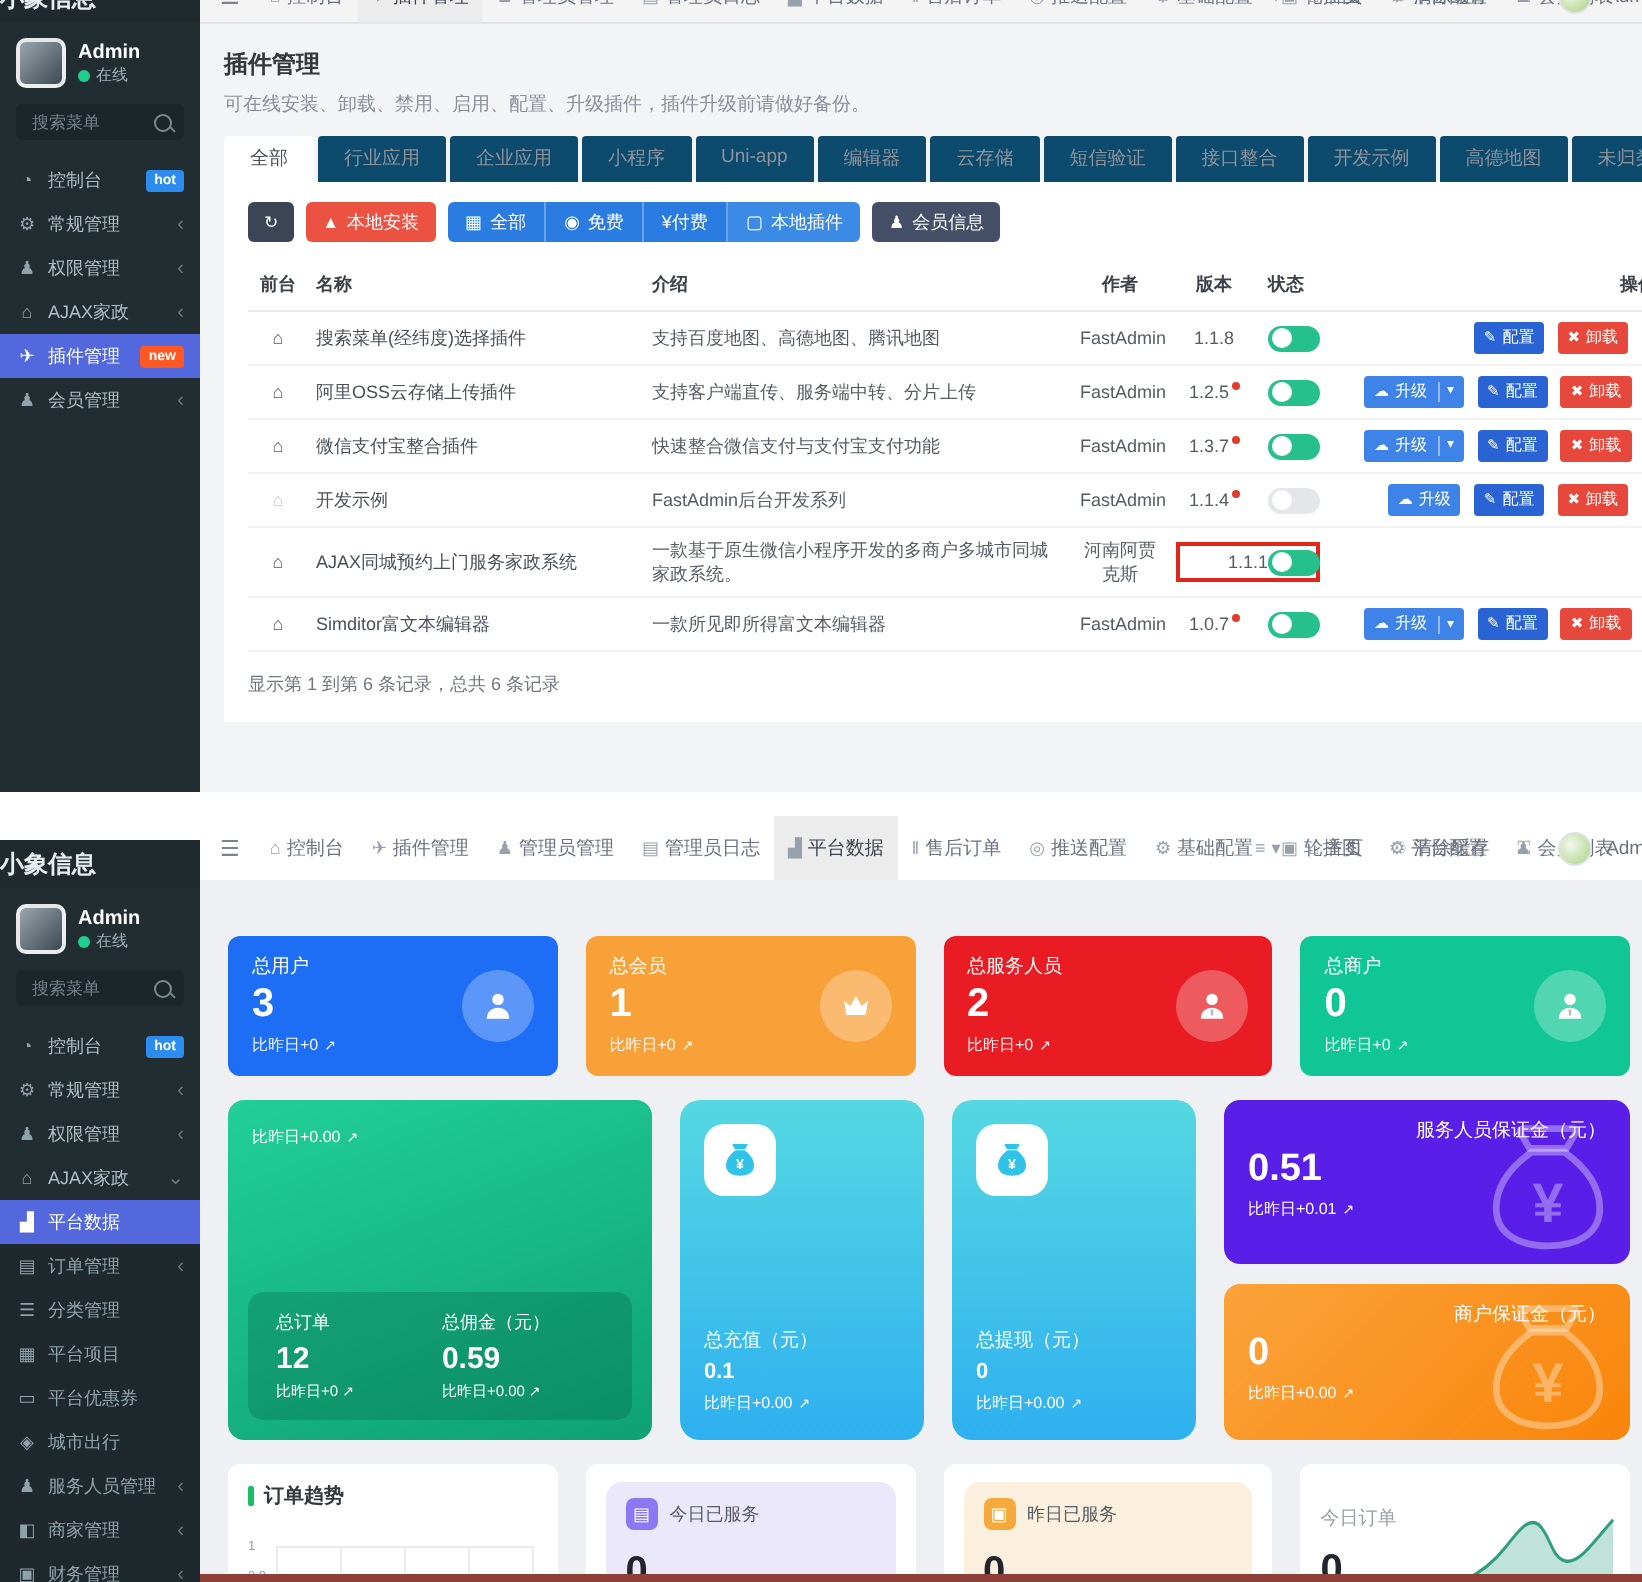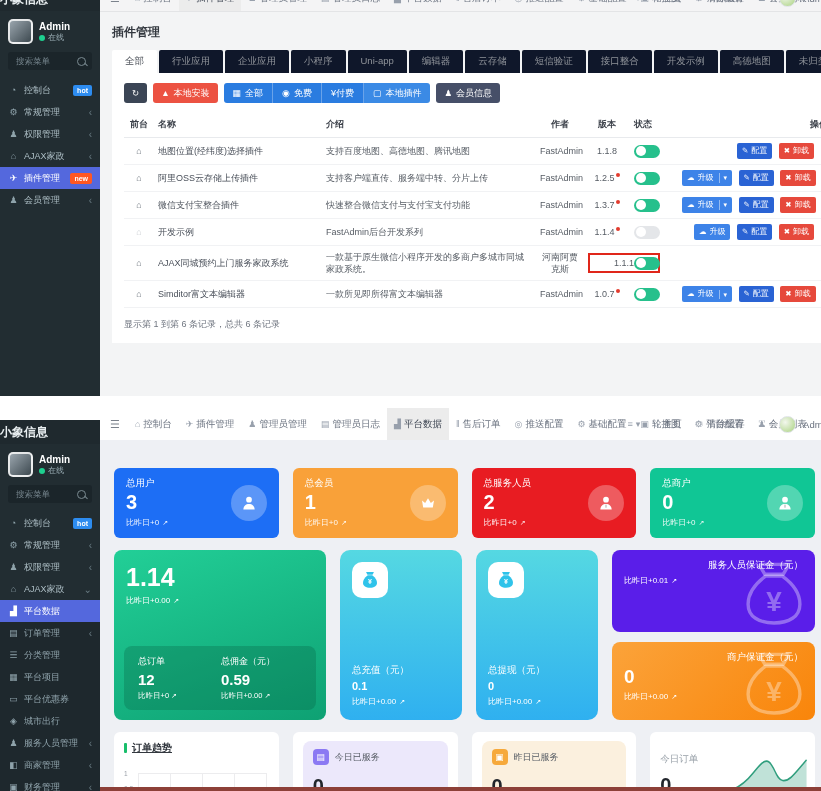--- a/index.html
+++ b/index.html
@@ -43,21 +43,21 @@
   .nav-right{position:absolute;right:-16px;top:0;height:100%;display:flex;align-items:center;}
   .nav-avatar{width:15px;height:15px;border-radius:50%;background:radial-gradient(circle at 35% 35%,#f3f7ee,#a9d27f);flex:none;margin-right:4px;border:1px solid #dfe3e8;}
   .navstrip{position:absolute;left:100px;right:0;top:-15px;height:26px;background:#f4f4f5;border-bottom:1px solid #e3e4e6;display:flex;align-items:center;padding:0 2px;z-index:2;}
   .topnav{position:absolute;left:100px;right:0;top:0;height:32px;background:#fff;display:flex;align-items:center;padding:0 2px;z-index:2;}
 
   
   .pmain{position:absolute;left:100px;right:0;top:11px;bottom:0;padding:13px 0 0 12px;}
   .pg-title{font-size:12px;font-weight:bold;color:#33383f;}
   .pg-sub{font-size:9.5px;color:#8a8f99;margin-top:5px;}
   .tabs{display:flex;gap:2px;margin-top:9px;}
-  .tab{padding:5px 13px;font-size:9.5px;color:#8f9399;background:#0f172a;border-radius:2px 2px 0 0;cursor:pointer;white-space:nowrap;}
+  .tab{padding:5px 13px;font-size:9.5px;color:#8f9399;background:#0c4a6e;border-radius:2px 2px 0 0;cursor:pointer;white-space:nowrap;}
   .tab.active{background:#fff;color:#4a4f57;}
   .panel{background:#fff;width:792px;padding:10px 12px 12px;box-sizing:border-box;position:relative;min-height:214px;}
   .tbar{display:flex;gap:6px;align-items:center;}
   .btn{display:inline-flex;align-items:center;gap:4px;height:20px;padding:0 8px;border-radius:3px;color:#fff;font-size:9px;cursor:pointer;border:none;}
   .btn .bic{font-size:8.5px;}
   .btn-dark{background:#3b4555;}
   .btn-red{background:#ec5242;}
   .btn-navy{background:#464f68;}
   .btngroup{display:flex;height:20px;border-radius:3px;overflow:hidden;}
   .bseg{display:flex;align-items:center;gap:4px;padding:0 9px;background:#2a7ce0;color:#fff;font-size:9px;border-right:1px solid rgba(255,255,255,.3);cursor:pointer;}
@@ -119,21 +119,21 @@
   .rcol{flex:1;display:flex;flex-direction:column;gap:10px;min-width:0;}
   .depcard{position:relative;border-radius:8px;color:#fff;padding:9px 12px;box-sizing:border-box;overflow:hidden;}
   .dep-purple{height:82px;background:#5a1ee9;}
   .dep-orange{height:78px;background:linear-gradient(135deg,#fba33a,#f9850a);}
   .depcard .t{font-size:9.5px;text-align:right;}
   .depcard .v{font-size:19px;font-weight:bold;margin-top:2px;}
   .depcard .d{font-size:8px;margin-top:3px;display:flex;gap:3px;align-items:center;}
   .bagbig{position:absolute;right:4px;top:50%;transform:translateY(-46%);width:74px;height:74px;color:rgba(255,255,255,.35);}
   .crow3{display:flex;gap:14px;margin-top:12px;height:120px;}
   .panel3{flex:1;background:#fff;border-radius:6px;padding:9px 10px;box-sizing:border-box;position:relative;min-width:0;}
-  .ph{display:flex;align-items:center;gap:5px;font-size:10px;color:#33383f;font-weight:bold;text-decoration:underline;}
+  .ph{display:flex;align-items:center;gap:5px;font-size:10px;color:#33383f;font-weight:bold;}
   .gbar{width:3px;height:10px;background:#19be6b;border-radius:1px;}
   .mini{position:absolute;left:10px;right:12px;top:38px;bottom:6px;}
   .my{position:absolute;left:0;font-size:6.5px;color:#9aa0a8;}
   .mgrid{position:absolute;left:14px;right:0;top:3px;bottom:-4px;border-left:1px solid #ececee;border-top:1px solid #ececee;display:flex;}
   .mcell{flex:1;border-right:1px solid #ececee;border-bottom:1px solid #ececee;}
   .innercard{border-radius:8px;padding:8px 10px;height:108px;box-sizing:border-box;}
   .ic-lav{background:#ece8fb;}
   .ic-cream{background:#fbf0de;}
   .ichead{display:flex;align-items:center;gap:6px;}
   .icbox{width:16px;height:16px;border-radius:4px;color:#fff;font-size:9px;display:flex;align-items:center;justify-content:center;flex:none;}
@@ -266,20 +266,21 @@
         </div>
       <div class="si">
           <span class="ic">♟</span>
           <span class="lb">会员管理</span>
           <span class="ar">‹</span>
         </div>
     </aside>
 
     <main class="pmain">
       <div class="pg-title">插件管理</div>
+      <div class="pg-sub">可在线安装、卸载、禁用、启用、配置、升级插件，插件升级前请做好备份。</div>
       <div class="tabs">
         <span class="tab active">全部</span>
         <span class="tab">行业应用</span>
         <span class="tab">企业应用</span>
         <span class="tab">小程序</span>
         <span class="tab">Uni-app</span>
         <span class="tab">编辑器</span>
         <span class="tab">云存储</span>
         <span class="tab">短信验证</span>
         <span class="tab">接口整合</span>
@@ -337,21 +338,21 @@
               <th>介绍</th>
               <th class="center">作者</th>
               <th class="center">版本</th>
               <th>状态</th>
               <th class="ops">操作</th>
             </tr>
           </thead>
           <tbody>
             <tr>
               <td class="center"><span class="home-ic">⌂</span></td>
-              <td class="nmcell">地图位置(经纬度)选择插件</td>
+              <td class="nmcell">搜索菜单(经纬度)选择插件</td>
               <td>支持百度地图、高德地图、腾讯地图</td>
               <td class="center">FastAdmin</td>
               <td class="center"><span>1.1.8</span></td>
               <td><span class="toggle on"><span class="knob"></span></span></td>
               <td class="ops">
                 <span class="opbtn op-cfg">
                     <span class="bic">✎</span>
                     <span>配置</span>
                   </span>
                 <span class="opbtn op-del">
@@ -673,21 +674,20 @@
                 <circle cx="12" cy="7.6" r="3.8"></circle>
                 <path d="M4.5 20.5 C4.5 15.8 7.9 13.2 12 13.2 C16.1 13.2 19.5 15.8 19.5 20.5 Z"></path>
                 <path fill="rgba(0,0,0,.28)" d="M11 13.4 L12 15.2 L13 13.4 L12.7 18.4 L11.3 18.4 Z"></path>
               </svg>
             </div>
         </div>
       </div>
 
       <div class="crow2">
         <div class="bigcard">
-          <div class="v">1.14</div>
           <div class="d">
               <span>比昨日+0.00</span>
               <span class="ti">↗</span>
             </div>
           <div class="subpanel">
             <div class="subcol">
               <div class="t">总订单</div>
               <div class="v">12</div>
               <div class="d">
                   <span>比昨日+0</span>
@@ -733,20 +733,21 @@
           <div class="v">0</div>
           <div class="d">
               <span>比昨日+0.00</span>
               <span class="ti">↗</span>
             </div>
         </div>
 
         <div class="rcol">
           <div class="depcard dep-purple">
             <div class="t">服务人员保证金（元）</div>
+            <div class="v">0.51</div>
             <div class="d">
                 <span>比昨日+0.01</span>
                 <span class="ti">↗</span>
               </div>
             <svg class="bagbig" viewBox="0 0 24 24">
                 <path fill="none" stroke="currentColor" stroke-width="1.1" d="M9 5.6 L7.6 3.2 C7.3 2.7 7.6 2.4 8 2.4 L16 2.4 C16.4 2.4 16.7 2.7 16.4 3.2 L15 5.6 Z"></path>
                 <path fill="none" stroke="currentColor" stroke-width="1.1" d="M9.3 6.2 C5 9.3 3.6 12.6 3.6 15.3 C3.6 19.4 7.2 21.4 12 21.4 C16.8 21.4 20.4 19.4 20.4 15.3 C20.4 12.6 19 9.3 14.7 6.2 Z"></path>
                 <text x="12" y="17.6" font-size="9" fill="currentColor" text-anchor="middle" font-weight="bold">¥</text>
               </svg>
           </div>

